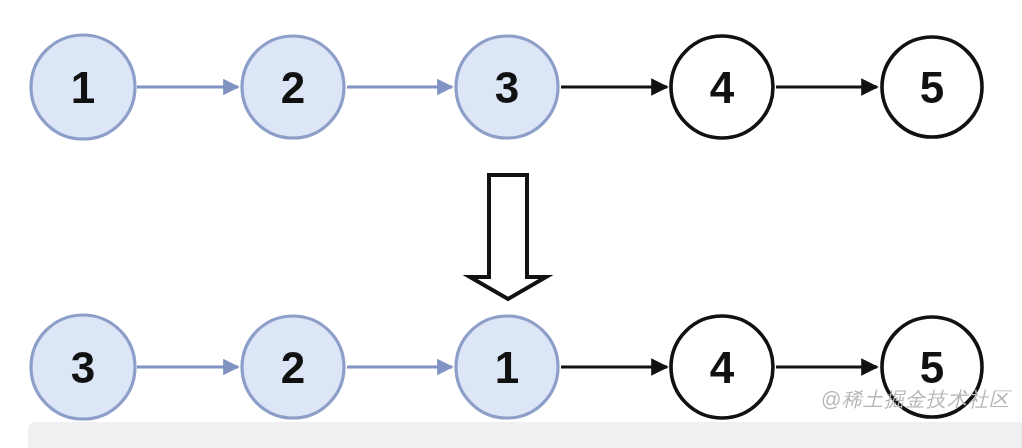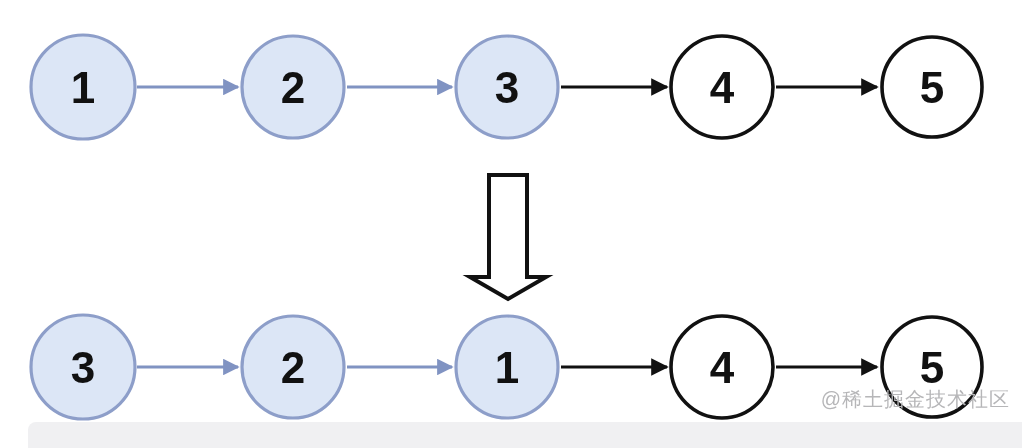--- a/index.html
+++ b/index.html
@@ -55,20 +55,21 @@
 
   .watermark {
     position: absolute;
     right: 12px;
     top: 386px;
     font-size: 20px;
     letter-spacing: 1px;
     color: var(--watermark-text, #b6b6b8);
     font-family: "Liberation Sans", sans-serif;
     user-select: none;
+    font-style: italic;
   }
 </style>
 </head>
 <body>
 
 <div class="canvas">
 
   <svg class="diagram-svg" width="1022" height="448" viewBox="0 0 1022 448">
     <defs>
       <marker id="mh-blue" viewBox="0 0 10 10" refX="9" refY="5" markerWidth="5.5" markerHeight="5.5" orient="auto-start-reverse">

